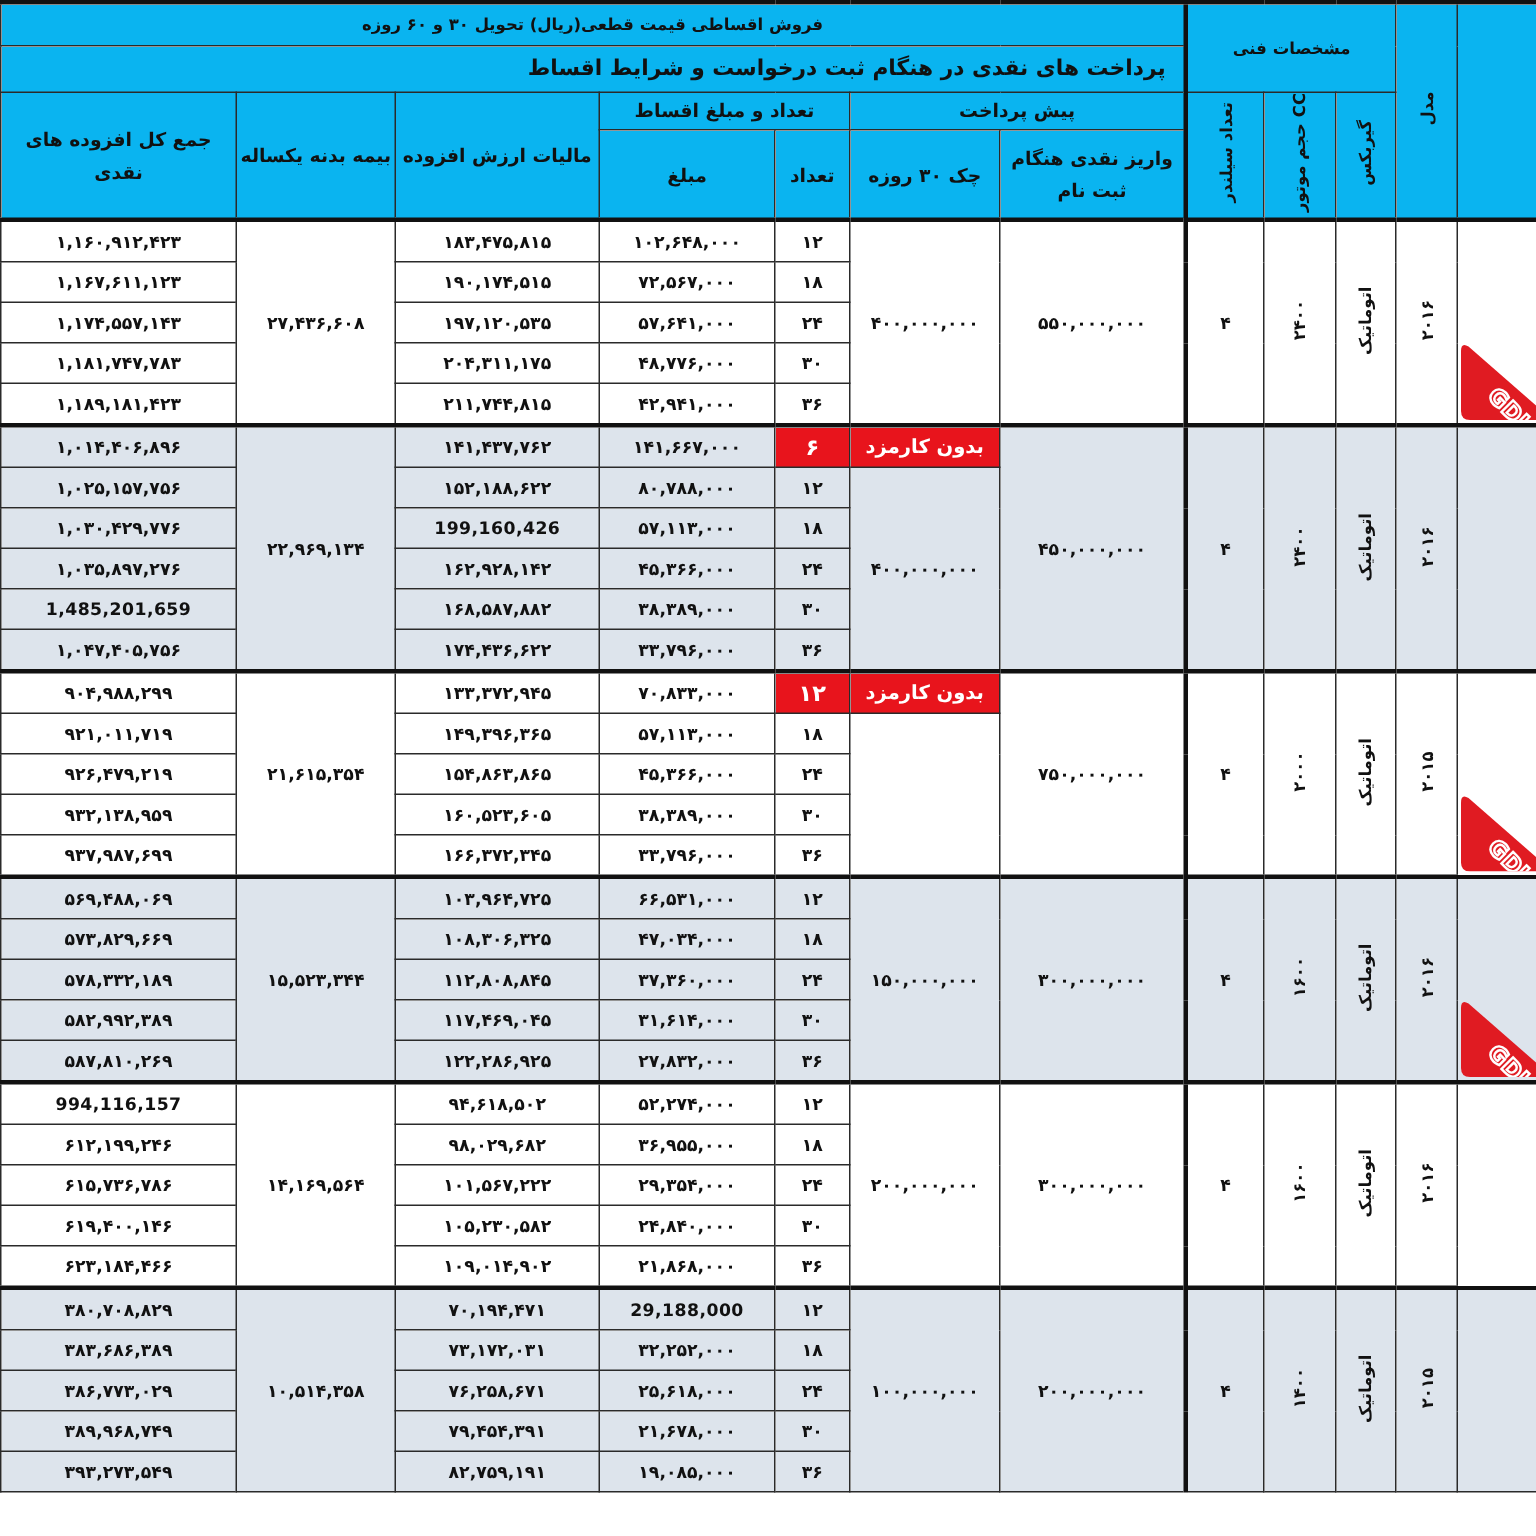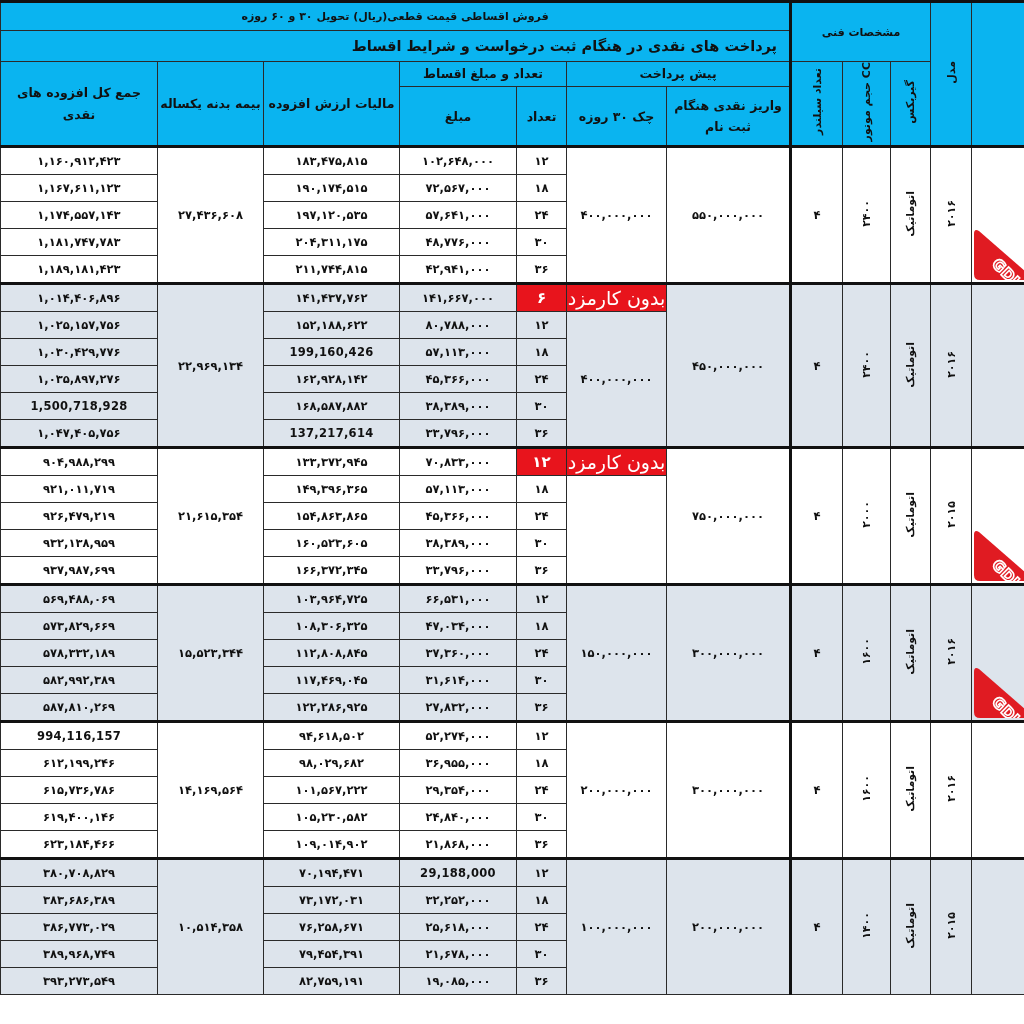--- a/index.html
+++ b/index.html
@@ -12,21 +12,21 @@
   .hdr .title { font-size:14.5px; height:30px; text-align:right; padding-right:12px;margin-left:16px; }
   .hdr .sub { font-size:12.5px; height:23px;margin-top:12px; }
   .hdr .leaf { font-size:12.5px; height:56px; white-space:normal; line-height:1.7; }
   .hdr .vert { writing-mode:vertical-rl; transform:rotate(180deg); font-size:11px; }
   .cell { font-size:11.5px; height:26px; font-weight:bold; letter-spacing:0.3px; }
   .g-white td { background:#ffffff; }
   .g-grey td { background:#dde4ec; }
   .sepL { border-left:3px solid #111 !important; }
   .grpTop td { border-top:3px solid #111 !important; }
   .red { background:#e8141c !important; color:#fff !important; font-weight:bold; }
-  .redlbl { background:#e8141c !important; color:#fff !important; font-weight:normal; font-size:19px; }
+  .redlbl { background:#e8141c !important; color:#fff !important; font-weight:bold; font-size:13px; }
   .vtext { writing-mode:vertical-rl; transform:rotate(180deg); font-size:11px; font-weight:bold; }
   .logo-cell { position:relative; }
   .gdi { position:absolute; left:2px; bottom:2px; width:52px; height:52px; }
 </style>
 </head>
 <body>
 
 <div class="sheet">
 <table class="grid">
   <colgroup>
@@ -141,28 +141,28 @@
           <td class="cell">۵۷,۱۱۳,۰۰۰</td>
           <td class="cell" style="">۱۸</td>
         </tr>
         <tr class="g-grey">
           <td class="cell">۱,۰۳۵,۸۹۷,۲۷۶</td>
           <td class="cell">۱۶۲,۹۲۸,۱۴۲</td>
           <td class="cell">۴۵,۳۶۶,۰۰۰</td>
           <td class="cell" style="">۲۴</td>
         </tr>
         <tr class="g-grey">
-          <td class="cell">1,500,718,928</td>
+          <td class="cell">1,485,201,659</td>
           <td class="cell">۱۶۸,۵۸۷,۸۸۲</td>
           <td class="cell">۳۸,۳۸۹,۰۰۰</td>
           <td class="cell" style="">۳۰</td>
         </tr>
         <tr class="g-grey">
           <td class="cell">۱,۰۴۷,۴۰۵,۷۵۶</td>
-          <td class="cell">137,217,614</td>
+          <td class="cell">۱۷۴,۴۳۶,۶۲۲</td>
           <td class="cell">۳۳,۷۹۶,۰۰۰</td>
           <td class="cell" style="">۳۶</td>
         </tr>
         <tr class="g-white grpTop">
           <td class="cell">۹۰۴,۹۸۸,۲۹۹</td>
           <td class="cell" rowspan="5">۲۱,۶۱۵,۳۵۴</td>
           <td class="cell">۱۳۳,۳۷۲,۹۴۵</td>
           <td class="cell">۷۰,۸۳۳,۰۰۰</td>
           <td class="cell red" style="font-size:15px;">۱۲</td>
           <td class="cell redlbl">بدون کارمزد</td>

